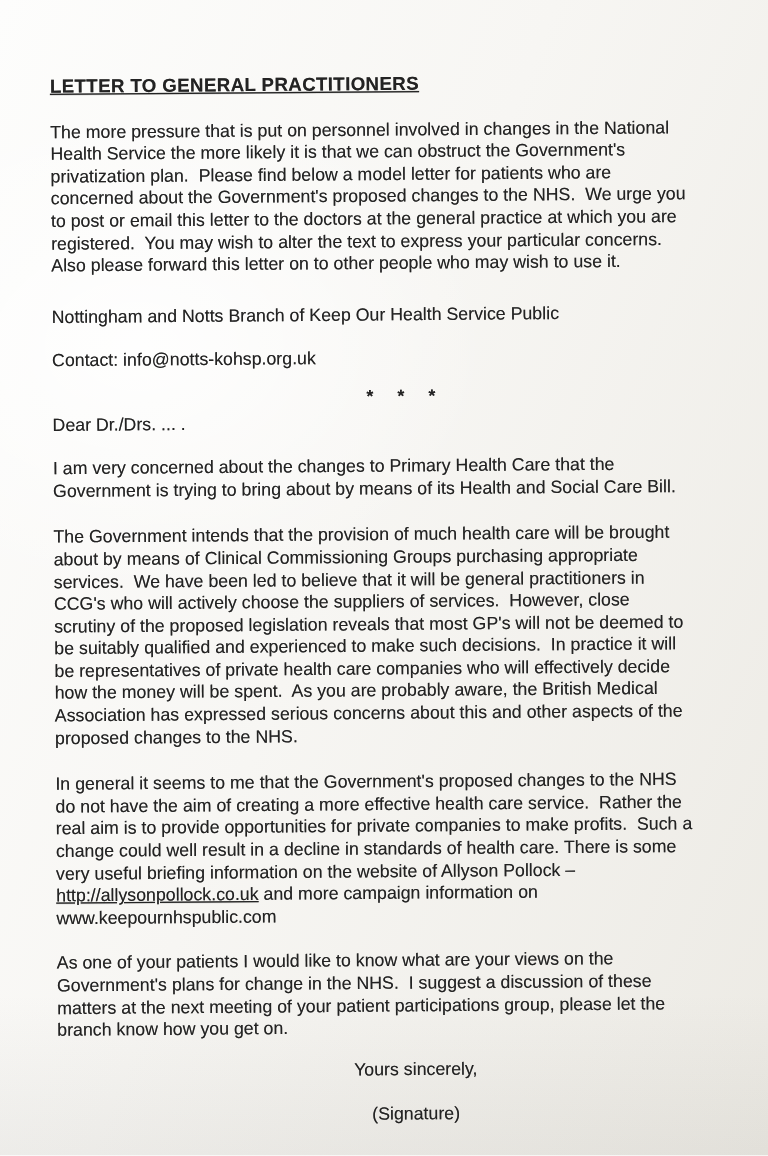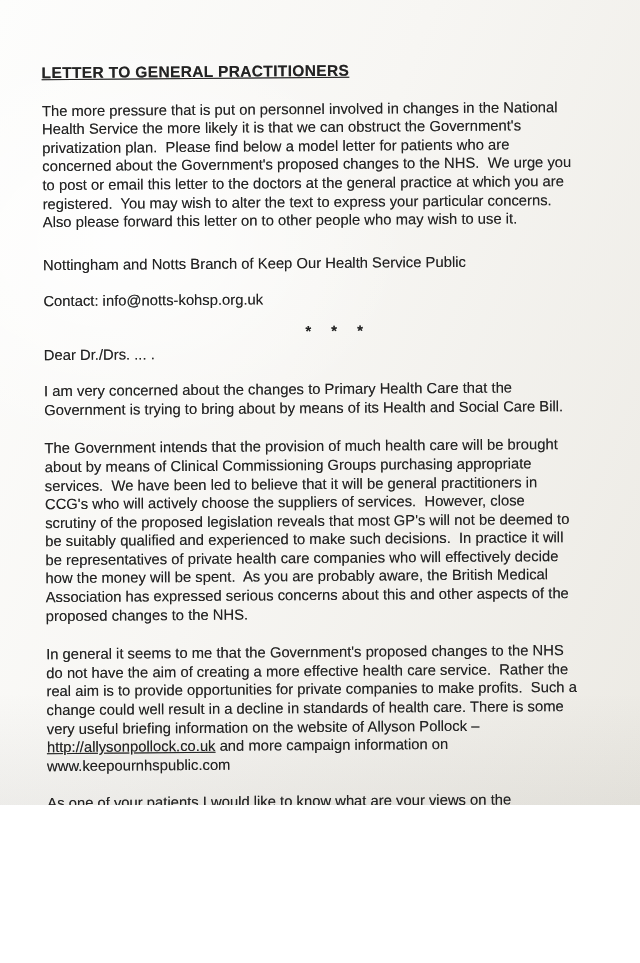--- a/index.html
+++ b/index.html
@@ -3,21 +3,21 @@
 <meta charset="utf-8">
 <style>
   html, body {
     margin: 0;
     padding: 0;
     background: #ffffff;
   }
   .page {
     position: relative;
     width: 640px;
-    height: 805px;
+    height: 963px;
     overflow: hidden;
     background:
       radial-gradient(ellipse 420px 300px at 18% 30%, rgba(255,255,255,0.85), rgba(255,255,255,0) 70%),
       linear-gradient(to bottom, rgba(105,102,94,0.00) 86%, rgba(105,102,94,0.08) 100%),
       linear-gradient(112deg, #fdfdfc 0%, #f7f6f3 45%, #eceae4 100%);
     font-family: "Liberation Sans", sans-serif;
     color: #232323;
   }
   .content {
     padding: 62px 28px 0 41px;

